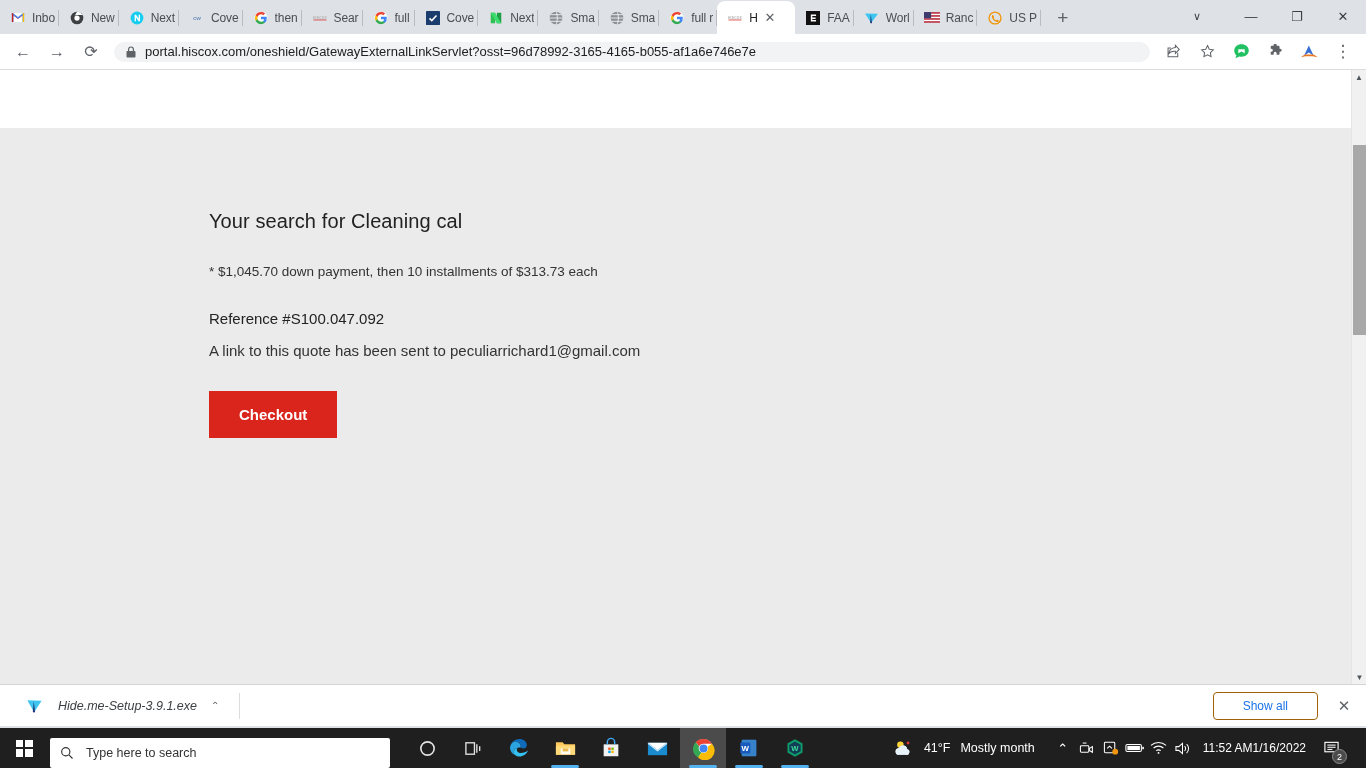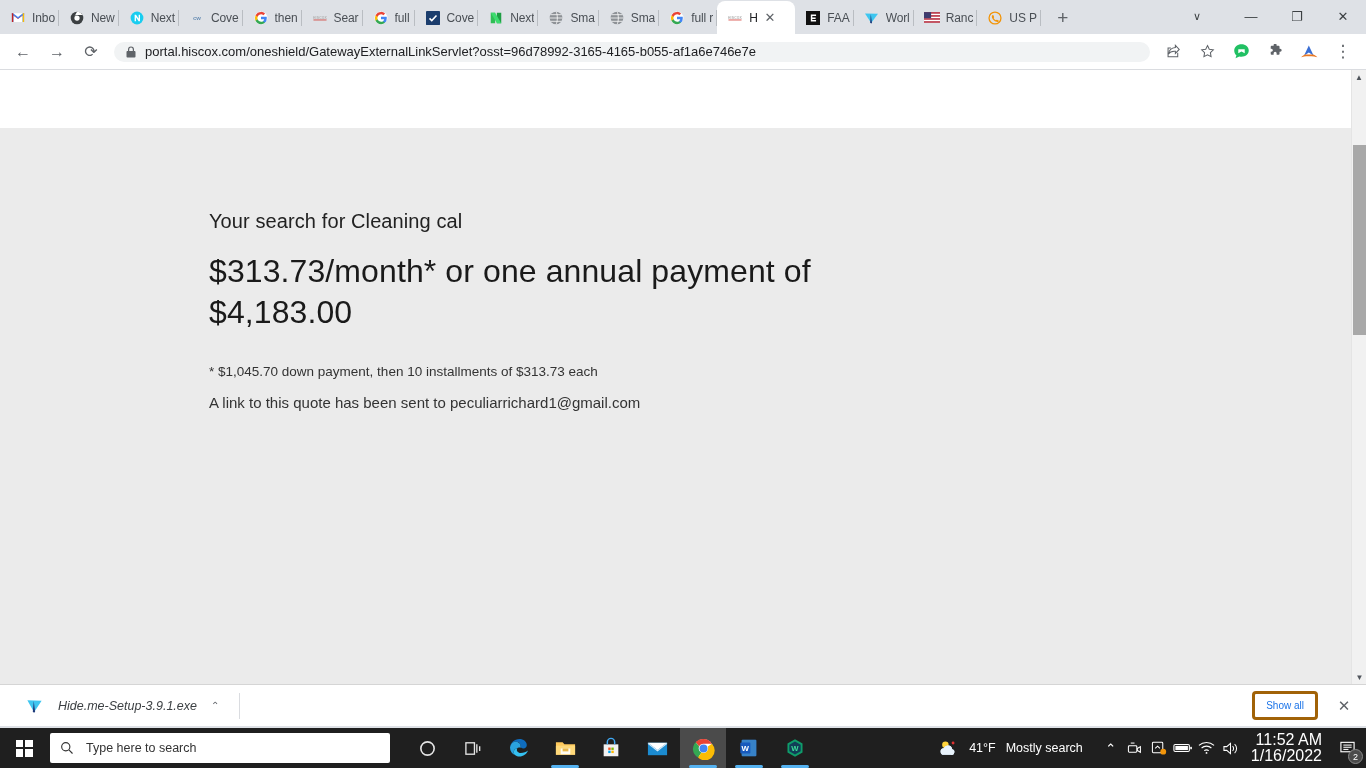--- a/index.html
+++ b/index.html
@@ -137,31 +137,31 @@
   .dl-item { display: flex; align-items: center; }
   .dl-icon {
     width: 20px; height: 20px; margin-right: 14px; margin-left: 12px;
     display: flex; align-items: center; justify-content: center;
   }
   .dl-name { font-size: 12.5px; color: #3c4043; font-style: italic; }
   .dl-caret { margin-left: 14px; font-size: 10px; color: #5f6368; }
   .dl-sep { width: 1px; height: 26px; background: #dadce0; margin-left: 20px; }
   .dl-right { margin-left: auto; display: flex; align-items: center; }
   .showall {
-    border: 3px solid #a16207; border-radius: 4px; padding: 6px 11px;
-    font-size: 10px; color: #1a73e8; background: #fff; cursor: pointer;
+    border: 1px solid #a16207; border-radius: 4px; padding: 6px 29px;
+    font-size: 12px; color: #1a73e8; background: #fff; cursor: pointer;
     font-family: "Liberation Sans", sans-serif;
   }
   .dl-close { margin-left: 16px; font-size: 15px; color: #5f6368; width: 20px;
     display: flex; align-items: center; justify-content: center; }
 
   
   .taskbar {
     height: 40px; width: 1366px; background: #1f1f1f;
-    display: flex; align-items: center; position: relative;
+    display: flex; align-items: flex-end; position: relative;
   }
   .start-btn { width: 48px; height: 40px; display: flex; align-items: center; justify-content: center; }
   .win-logo { width: 17px; height: 17px; display: grid;
     grid-template-columns: 1fr 1fr; grid-template-rows: 1fr 1fr; gap: 2px; }
   .win-logo i { background: #ffffff; display: block; }
   .tb-search {
     width: 340px; height: 30px; background: #ffffff; border-radius: 2px;
     display: flex; align-items: center; padding: 0 10px; margin-left: 2px;
   }
   .tb-search .mag { font-size: 14px; color: #333; margin-right: 12px; }
@@ -171,33 +171,33 @@
     width: 46px; height: 40px; display: flex; align-items: center;
     justify-content: center; position: relative;
   }
   .tb-app.active { background: #4b4b4b; }
   .tb-app .underline {
     position: absolute; bottom: 0; left: 9px; right: 9px; height: 3px;
     background: #55b2f0; border-radius: 2px;
   }
   .tray {
     margin-left: auto; display: flex; align-items: center; height: 40px;
-    color: #ffffff; font-size: 12px; padding-right: 4px;
+    color: #ffffff; font-size: 12px; padding-right: 20px;
   }
   .weather { display: flex; align-items: center; margin-right: 16px; }
   .weather .wicon { font-size: 16px; margin-right: 9px; }
   .weather .wtxt { font-size: 12.5px; color: #fff; }
   .tray-ico {
     width: 24px; height: 40px; display: flex; align-items: center;
     justify-content: center; color: #ffffff; font-size: 13px;
   }
   .clock {
-    display: flex; flex-direction: column; align-items: flex-end;
+    display: flex; flex-direction: row; align-items: flex-end;
     justify-content: center; line-height: 16px; margin-left: 8px;
-    margin-right: 10px; font-size: 16px; color: #ffffff;
+    margin-right: 10px; font-size: 12px; color: #ffffff;
   }
   .notif { position: relative; width: 30px; height: 40px;
     display: flex; align-items: center; justify-content: center; }
   .notif .badge {
     position: absolute; right: -1px; bottom: 4px; width: 15px; height: 15px;
     border-radius: 50%; background: #4b4b4b; color: #fff; font-size: 9px;
     display: flex; align-items: center; justify-content: center;
     border: 1px solid #8a8a8a;
   }
   svg { display: block; }
@@ -434,23 +434,24 @@
           </svg>
       </div>
       <div class="tb-icon" style="font-size:17px;letter-spacing:0;">⋮</div>
     </div>
   </div>
 
   <div class="viewport">
     <div class="page-white-strip"></div>
     <div class="page-body">
       <div class="quote-sub">Your search for Cleaning cal</div>
-      <div class="quote-head">$313.73/month* or one annual payment of $4,183.00</div>
       <div class="quote-note">* $1,045.70 down payment, then 10 installments of $313.73 each</div>
+      <div class="quote-ref">Reference #S100.047.092</div>
       <div class="quote-email">A link to this quote has been sent to peculiarrichard1@gmail.com</div>
+      <button class="checkout-btn">Checkout</button>
     </div>
     <div class="pscroll">
       <div class="arrow">▲</div>
       <div class="thumb"></div>
       <div class="arrow bottom">▼</div>
     </div>
   </div>
 
   <div class="downloadbar">
     <div class="dl-item">
@@ -569,21 +570,21 @@
     <div class="weather">
       <span class="wicon">
         <svg width="22" height="18" viewBox="0 0 24 20">
             <circle cx="8" cy="6.5" r="3.6" fill="#ffd43b"></circle>
             <path d="M14 17.5H6.4a3.6 3.6 0 0 1-.3-7.2 5 5 0 0 1 9.5 1.1 3 3 0 0 1-1.6 6.1z" fill="#cfe4f5"></path>
             <path d="M14 17.5H6.4a3.6 3.6 0 0 1-.3-7.2 5 5 0 0 1 9.5 1.1 3 3 0 0 1-1.6 6.1z" fill="#e8f2fb"></path>
             <circle cx="16.5" cy="4.5" r="1.6" fill="#e03131"></circle>
           </svg>
       </span>
       <span class="wtxt">41°F</span>
-      <span class="wtxt" style="margin-left:10px;">Mostly search</span>
+      <span class="wtxt" style="margin-left:10px;">Mostly month</span>
     </div>
     <div class="tray-ico">⌃</div>
     <div class="tray-ico">
       <svg width="15" height="15" viewBox="0 0 16 16">
           <rect x="1.5" y="5" width="9" height="7" rx="1" fill="none" stroke="#fff" stroke-width="1.1"></rect>
           <path d="M11 8l3.3-2v6L11 10z" fill="none" stroke="#fff" stroke-width="1.1"></path>
           <line x1="4" y1="2.2" x2="8" y2="2.2" stroke="#fff" stroke-width="1.1"></line>
         </svg>
     </div>
     <div class="tray-ico">

